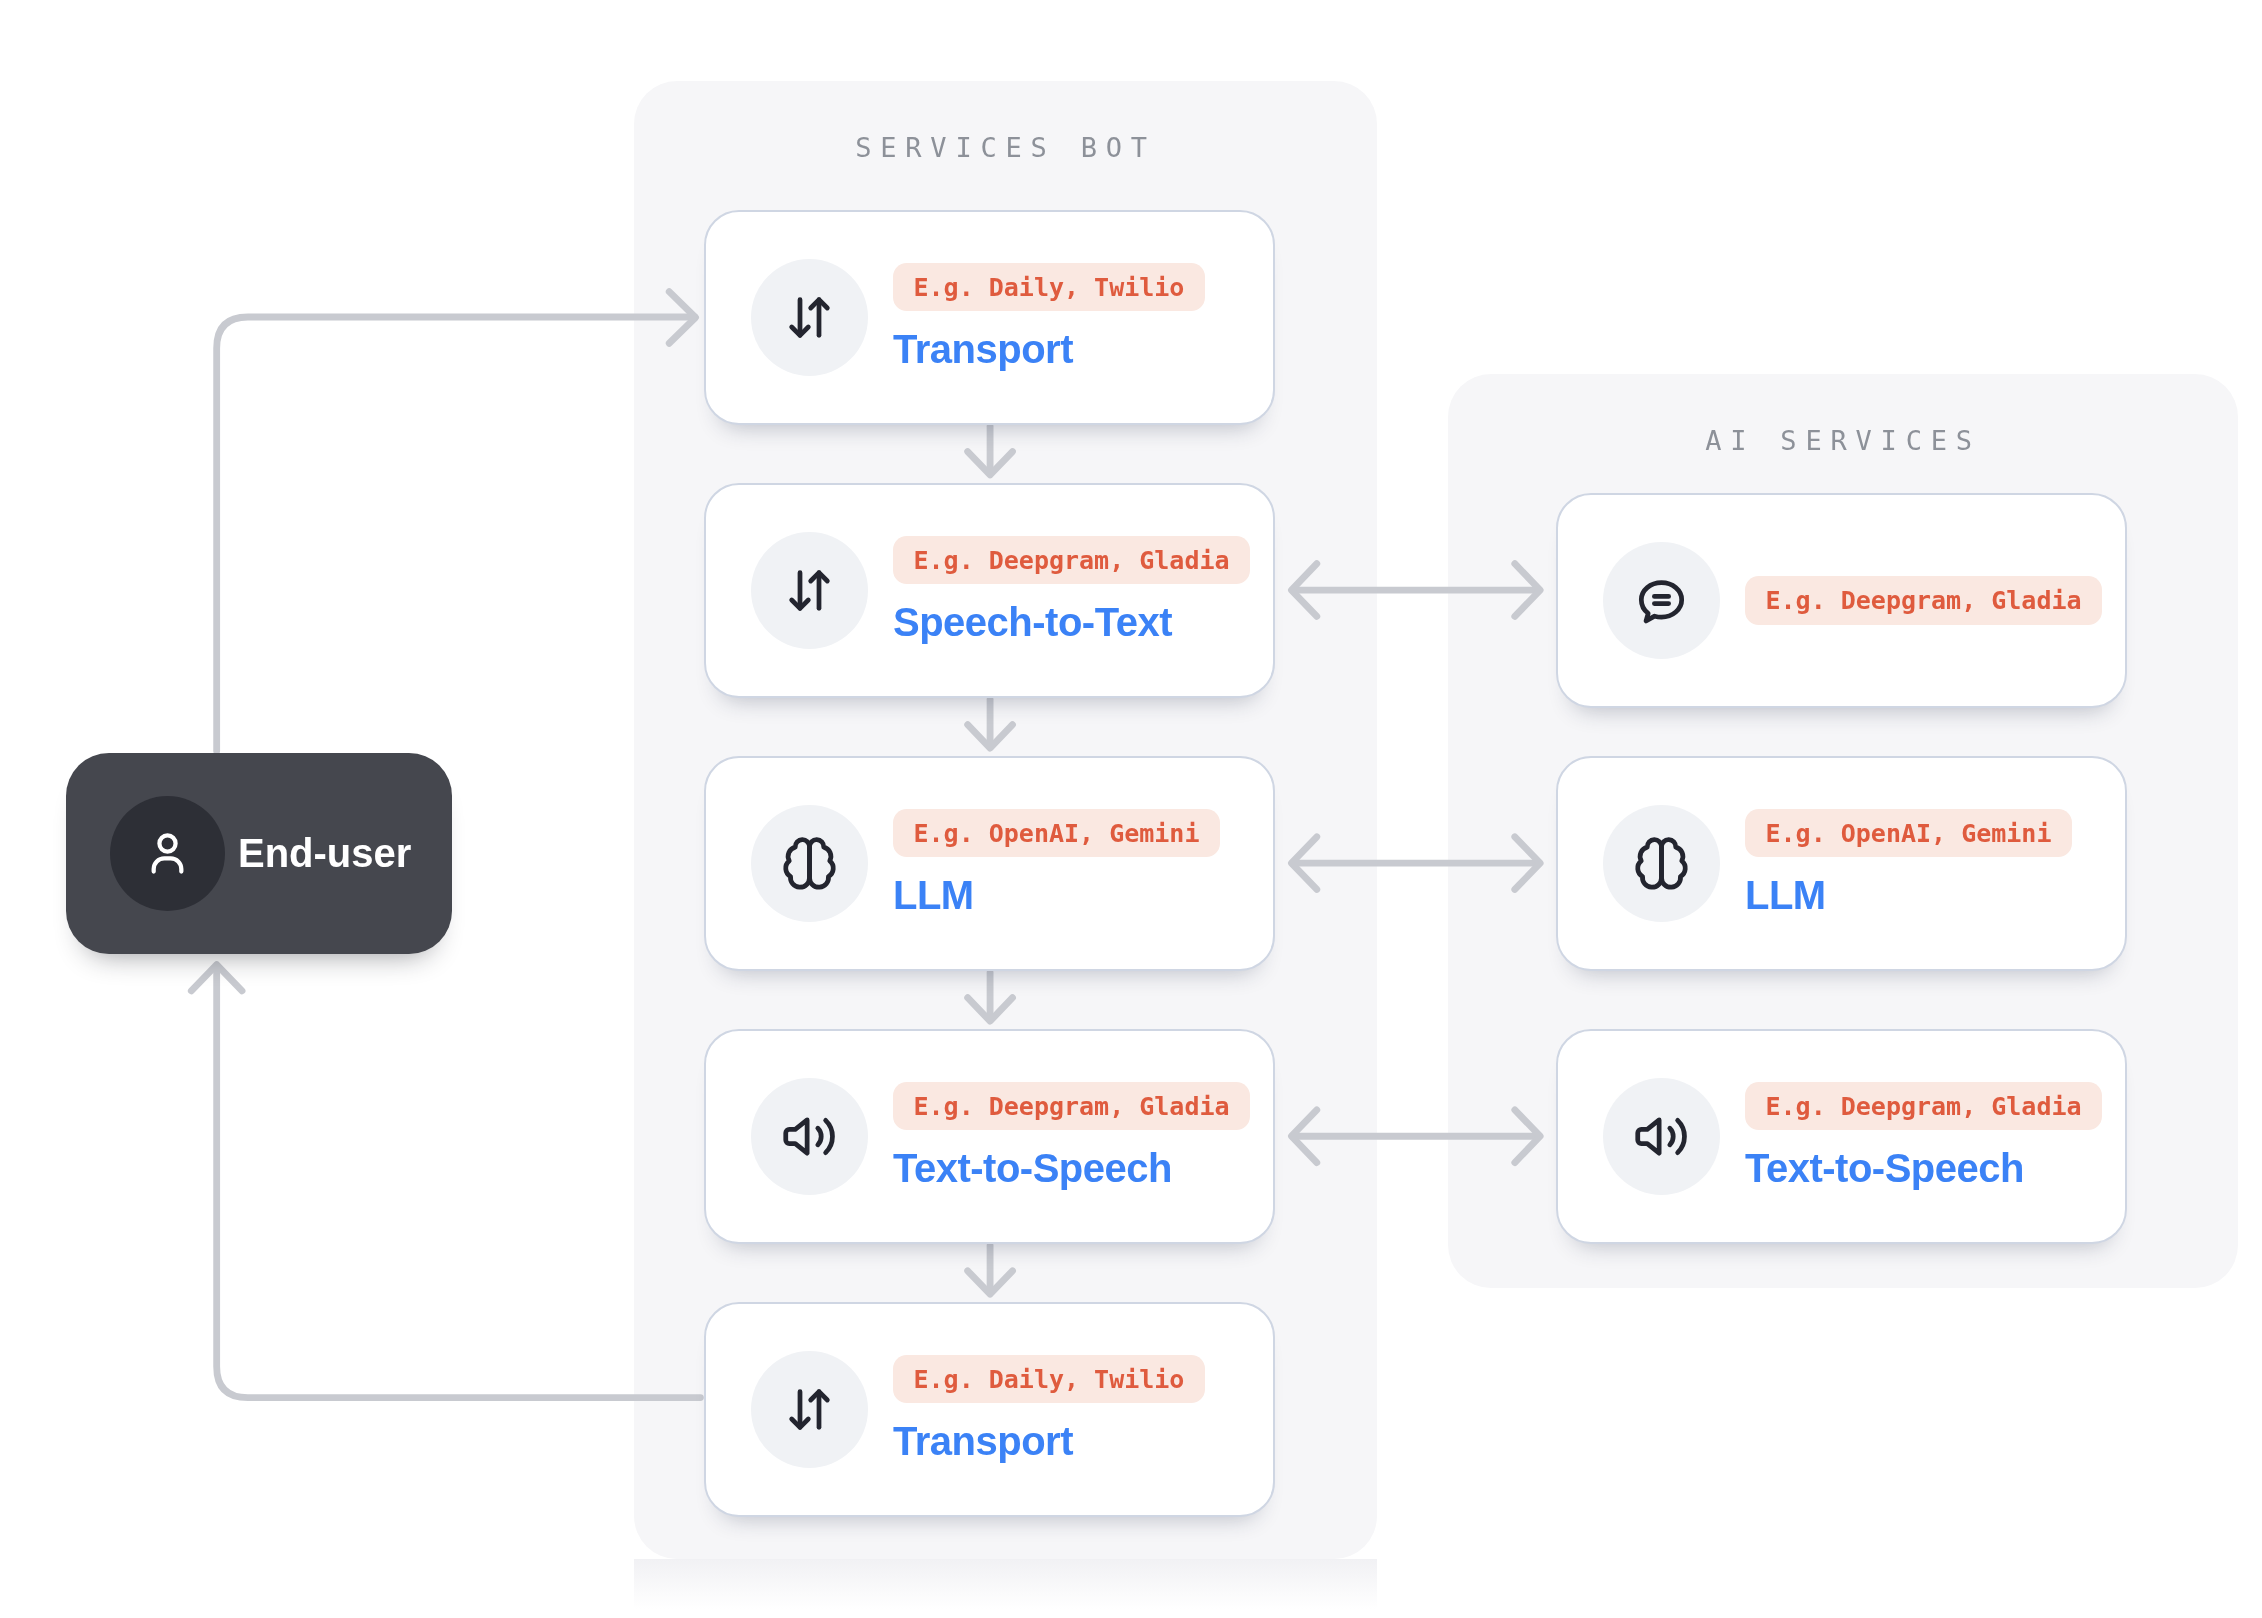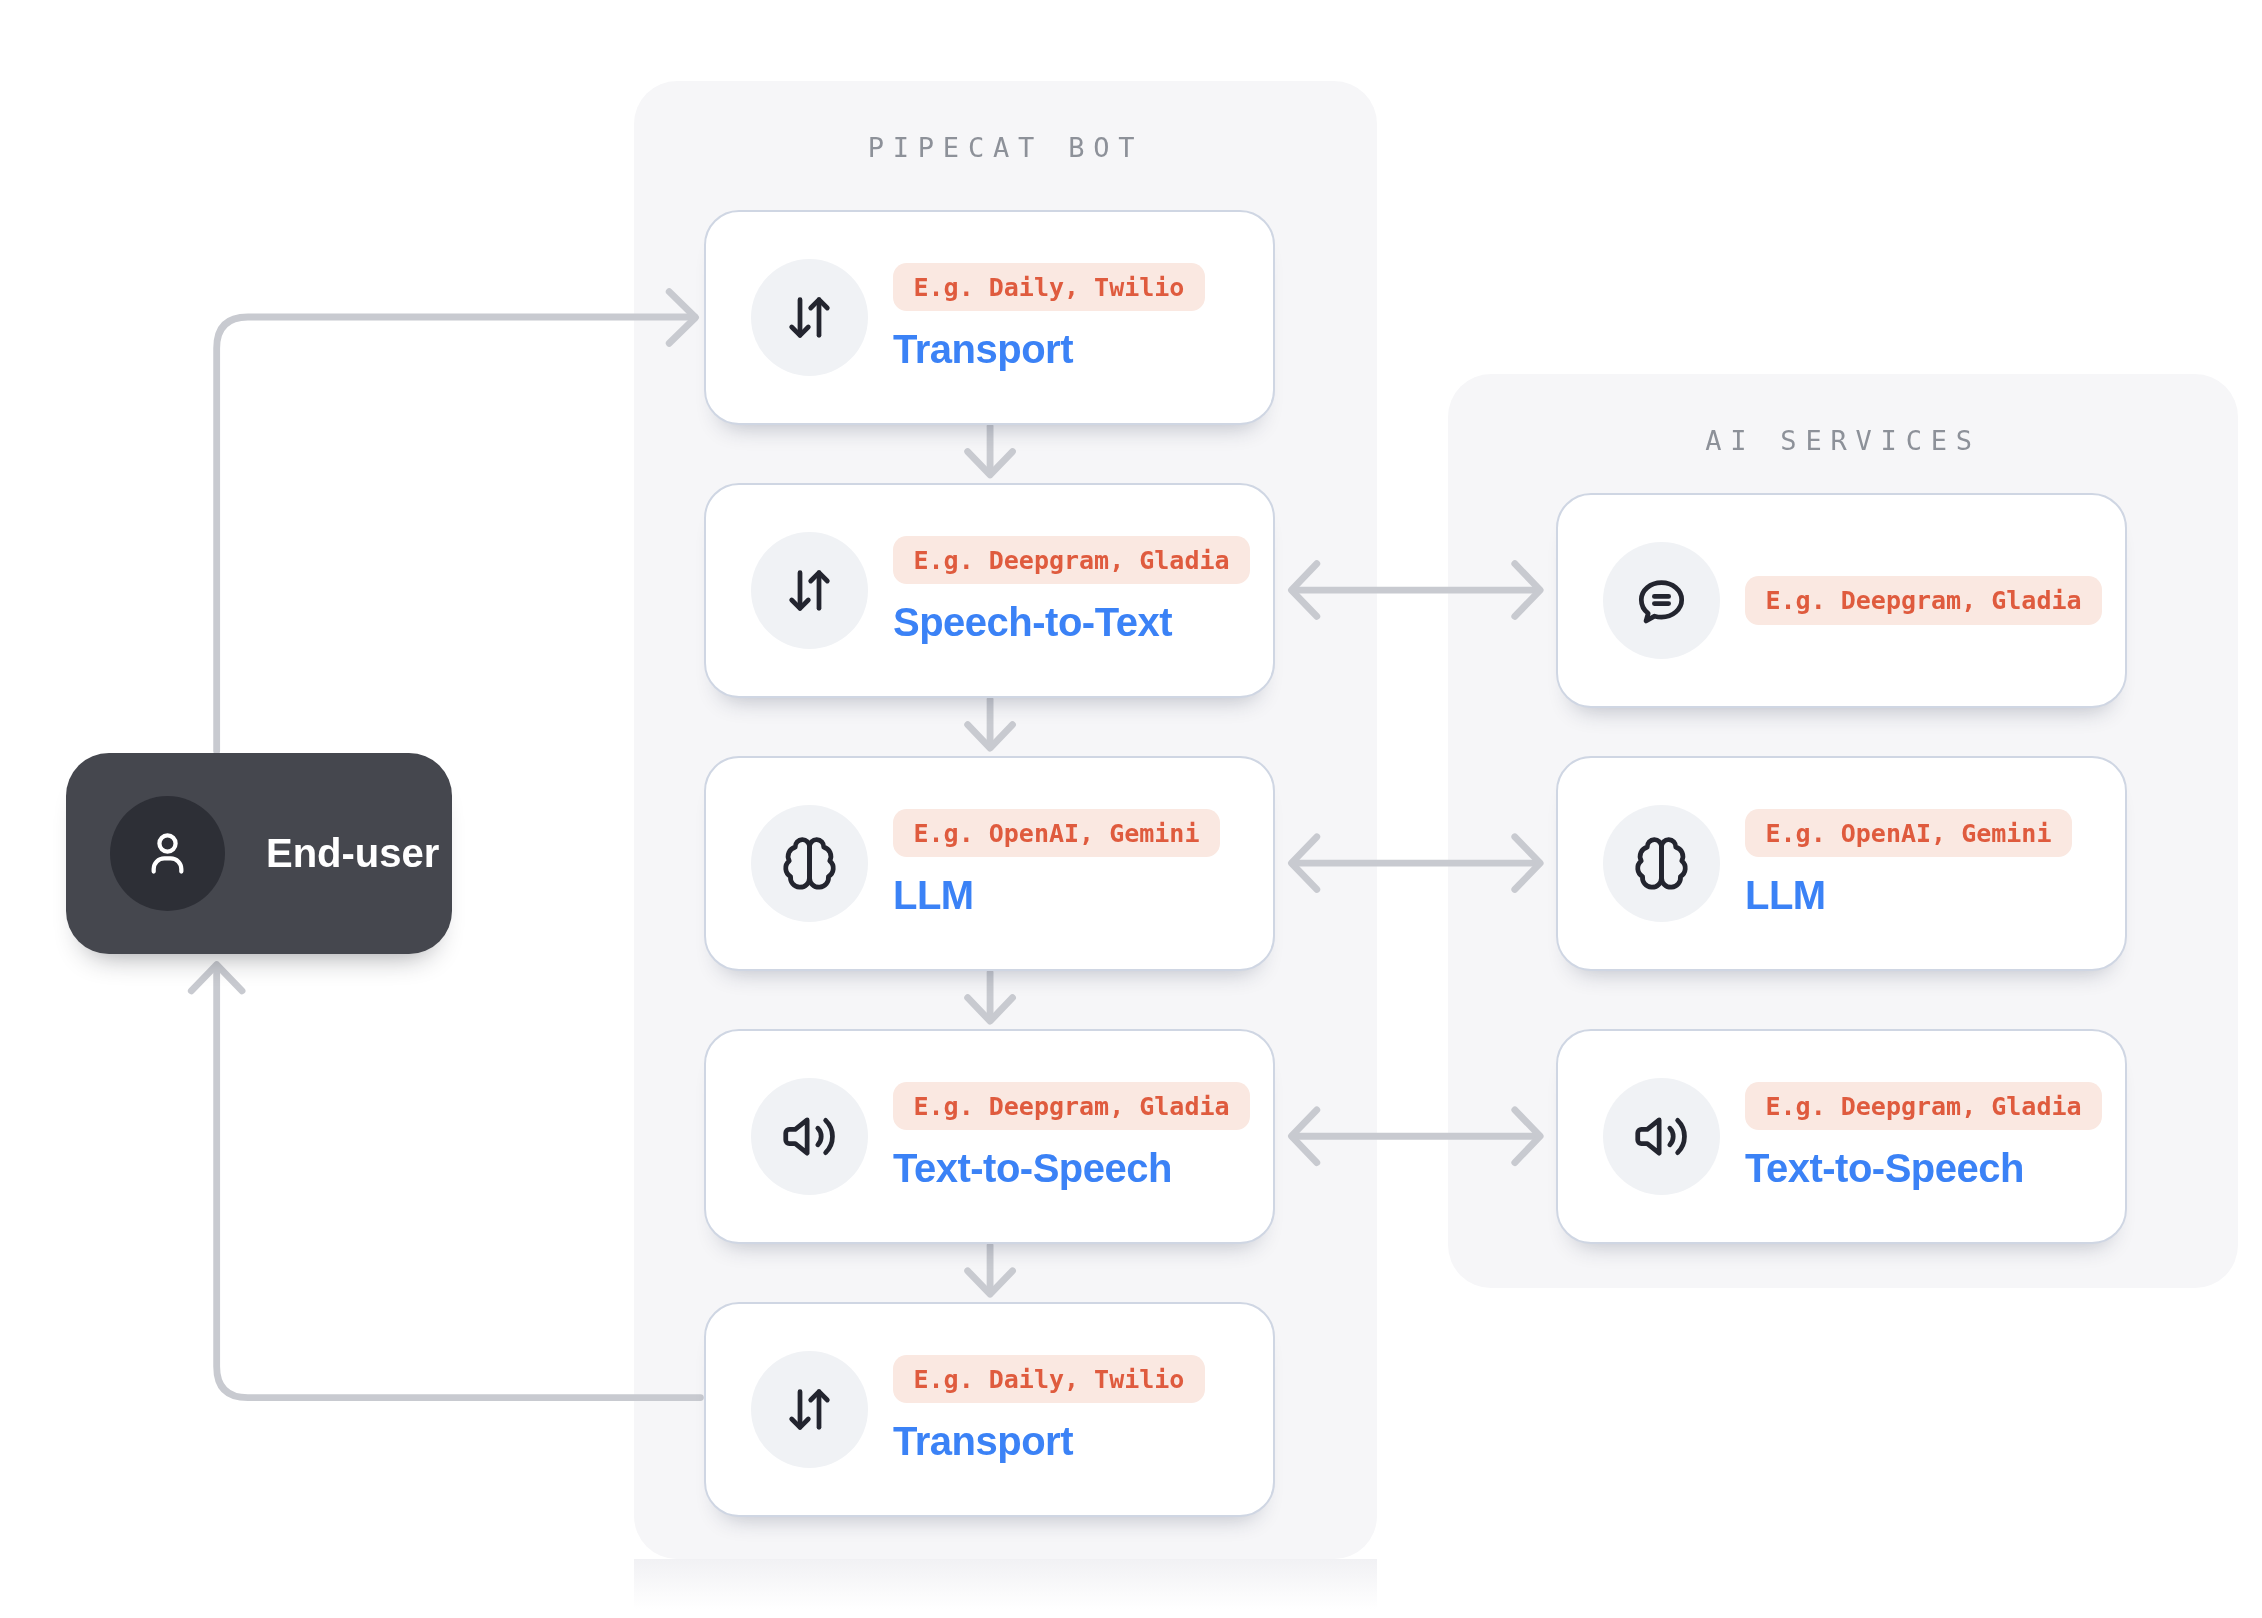--- a/index.html
+++ b/index.html
@@ -54,37 +54,37 @@
     color:#df5b3e;background:#fae8e1;
     padding:11.7px 20.5px;border-radius:13.7px;white-space:nowrap;text-align:center;
   }
   .label{font-size:40px;font-weight:bold;color:#3b82f6;letter-spacing:-0.5px;white-space:nowrap;}
   .label:empty{display:none;}
   
   .end-user{
     position:absolute;left:66px;top:753px;width:386px;height:201px;box-sizing:border-box;
     background:#45474e;border-radius:43px;
     box-shadow:0 19.5px 29px -19.5px rgba(20,22,30,.45);
-    display:flex;align-items:center;gap:41px;padding:0 0 0 44px;
+    display:flex;align-items:center;gap:13px;padding:0 0 0 44px;
   }
   .eu-circle{
     flex:0 0 auto;width:115px;height:115px;border-radius:50%;
     background:#2d2f36;color:#ffffff;
     display:flex;align-items:center;justify-content:center;
   }
   .eu-circle svg{width:51px;height:51px;}
   .eu-label{color:#ffffff;font-size:40px;font-weight:bold;white-space:nowrap;}
 </style>
 </head>
 <body>
 
 <div class="canvas">
 
   <section class="panel panel-pipecat">
-    <h2 class="panel-title">PIPECAT BOT</h2>
+    <h2 class="panel-title">SERVICES BOT</h2>
   </section>
   <div class="panel-fade"></div>
   <section class="panel panel-ai">
     <h2 class="panel-title">AI SERVICES</h2>
   </section>
 
   <svg class="connectors" viewBox="0 0 2320 1660" xmlns="http://www.w3.org/2000/svg">
 
     <g>
       <path d="M 222 770 L 222 357 Q 222 325 254 325 L 712 325"></path>

